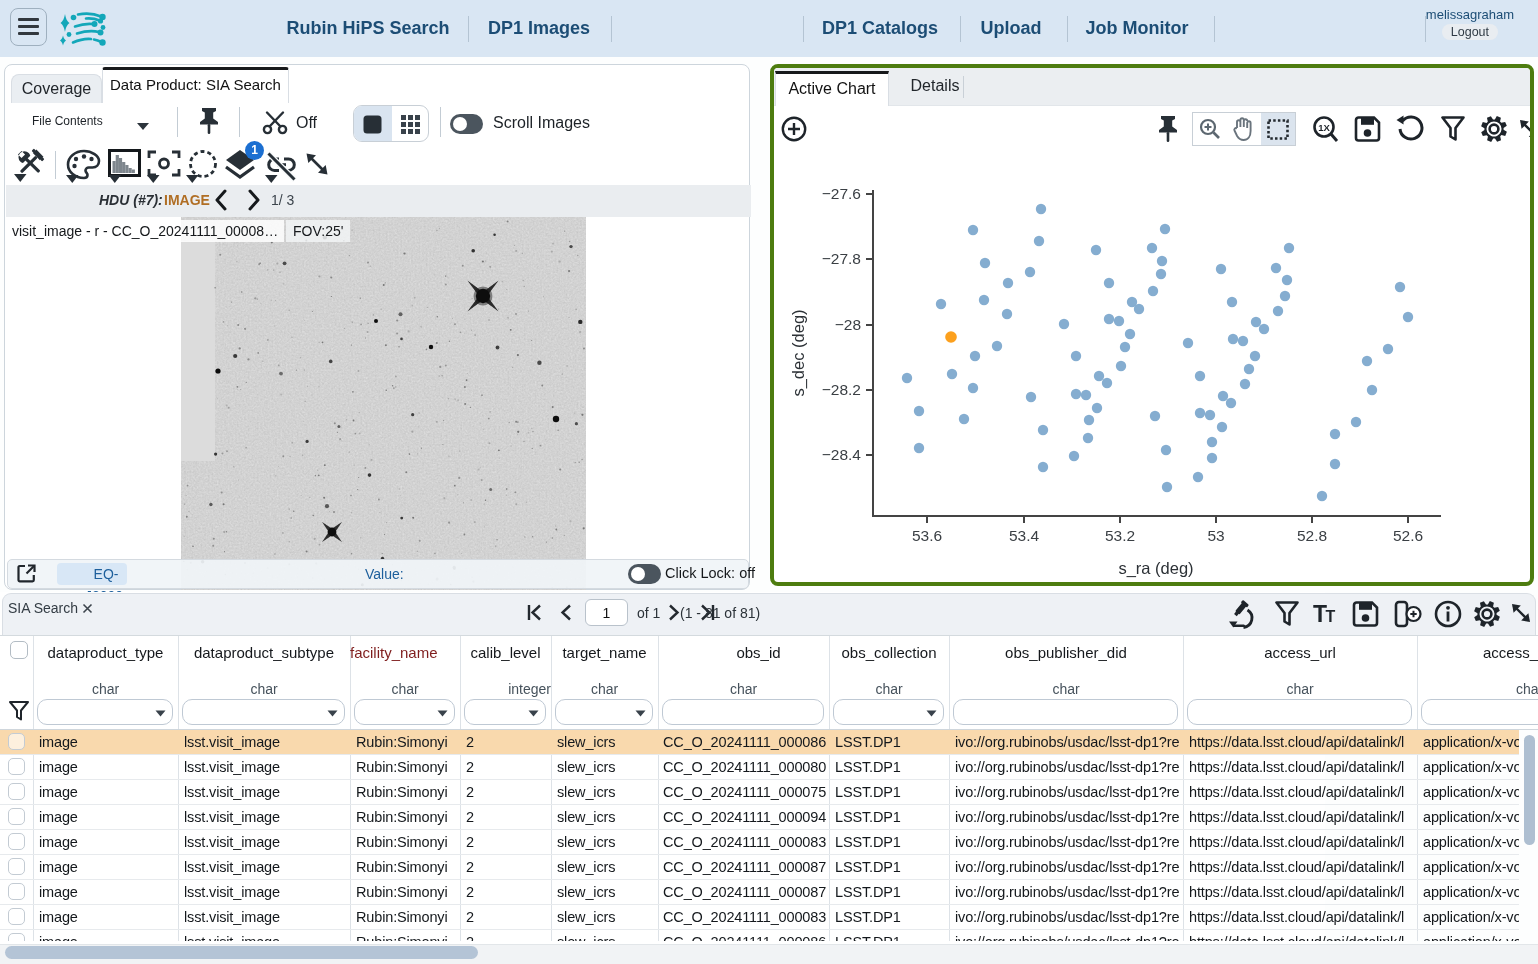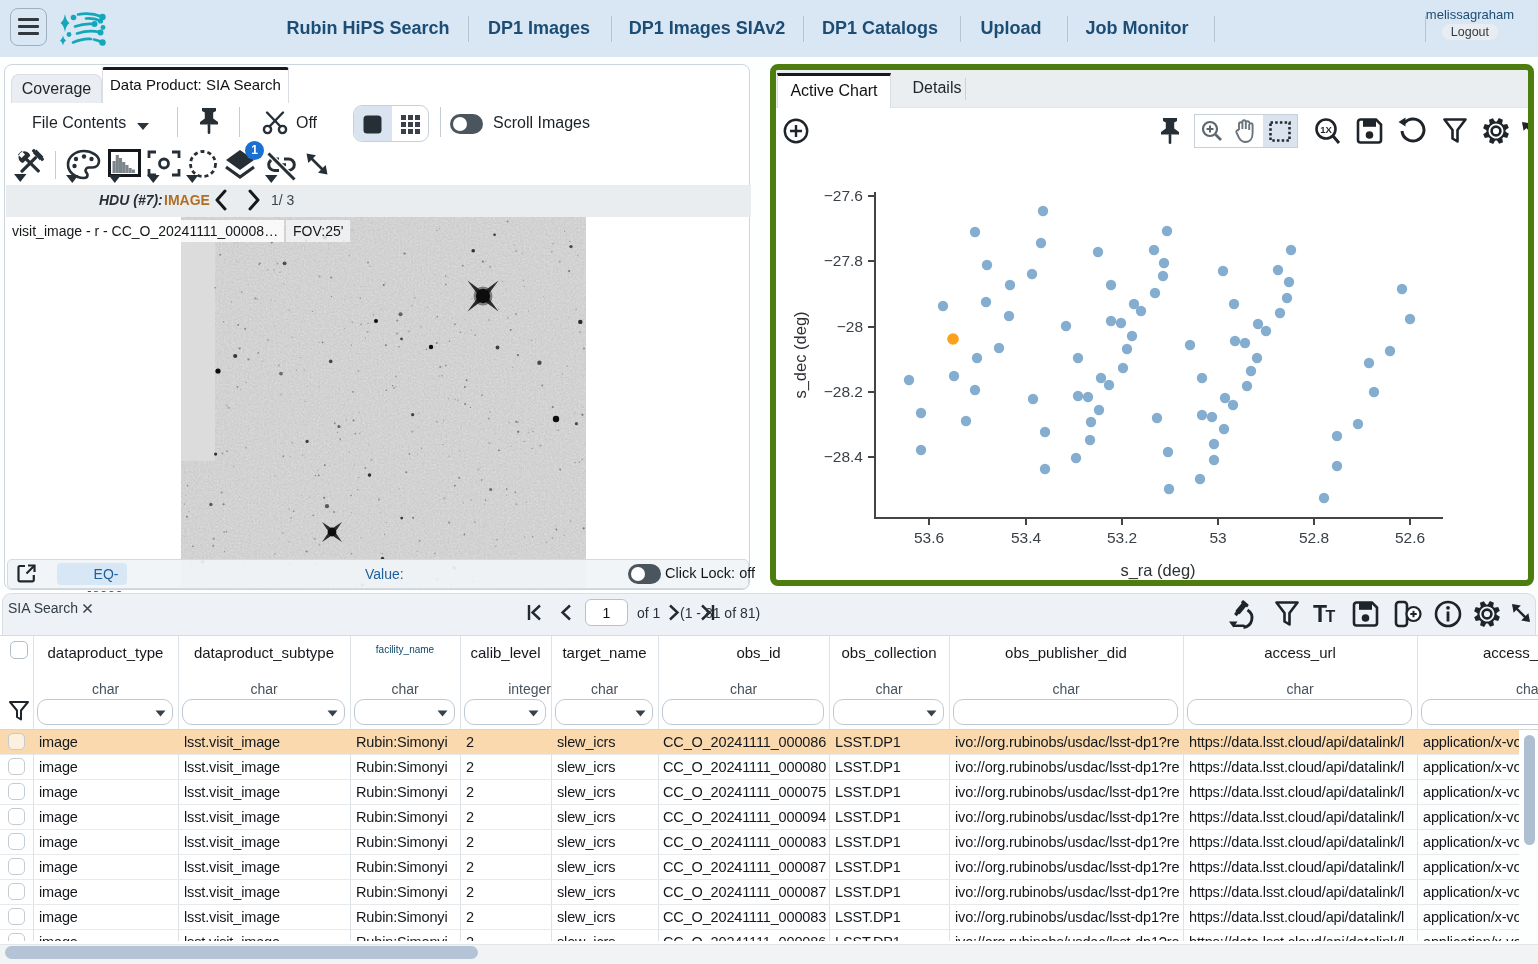--- a/index.html
+++ b/index.html
@@ -12,21 +12,21 @@
 #hamb span { position:absolute; left:7px; width:21px; height:3px; background:#32383e; border-radius:1px; }
 .navtab { position:absolute; top:0; height:57px; line-height:57px; font-size:18px; font-weight:700; color:#1c4d75; text-align:right; white-space:nowrap; transform:translateX(-50%); }
 #restab { position:absolute; left:128px; top:4px; width:138px; height:53px; background:#fefefe; border-radius:12px 12px 0 0; }
 #restab .t { position:absolute; left:57px; top:14px; font-size:19px; font-weight:700; color:#1d7b31; }
 .navsep { position:absolute; top:16px; width:1px; height:26px; background:#b4c4d3; }
 #userinfo { position:absolute; right:24px; top:7px; text-align:center; }
 #userinfo .u { font-size:13px; font-weight:400; color:#1c4d75; }
 #userinfo .lo { display:inline-block; margin-top:1px; padding:1px 9px; background:#e9edf1; border-radius:11px; font-size:12.5px; color:#2f3a44; }
 
 #leftpanel { position:absolute; left:4px; top:64px; width:746px; height:526px; background:#fff; border:1px solid #cdd5dc; border-radius:8px; }
-#rightpanel { position:absolute; left:770px; top:64px; width:764px; height:522px; background:#fff; border:6px solid #4d7c0f; border-radius:8px; overflow:hidden; }
+#rightpanel { position:absolute; left:770px; top:64px; width:764px; height:522px; background:#fff; border:4px solid #4d7c0f; border-radius:8px; overflow:hidden; }
 #bottompanel { position:absolute; left:0px; top:592px; width:1325px; height:372px; background:#fff; }
 .cell { position:absolute; top:4px; font-size:14.5px; letter-spacing:-0.15px; color:#14181c; white-space:nowrap; overflow:hidden; }
 </style>
 </head>
 <body>
 <div id="topnav">
   <div id="hamb">
       <span style="top:9px"></span>
       <span style="top:16px"></span>
       <span style="top:23px"></span>
@@ -50,40 +50,39 @@
     <circle cx="46.5" cy="7" r="3.2"></circle>
         <circle cx="44.5" cy="11" r="2.6"></circle>
     <circle cx="38.5" cy="14" r="3"></circle>
     <circle cx="44.5" cy="22.5" r="3"></circle>
         <circle cx="47" cy="17.5" r="2.4"></circle>
     <circle cx="46.5" cy="32.5" r="3.2"></circle>
   </g>
 </svg>
   <div class="navtab" style="left:368px;">Rubin HiPS Search</div>
   <div class="navtab" style="left:539px;">DP1 Images</div>
-  <div class="navtab" style="left:707px;">DP1 Images SIAv2</div>
   <div class="navtab" style="left:880px;">DP1 Catalogs</div>
   <div class="navtab" style="left:1011px;">Upload</div>
   <div class="navtab" style="left:1137px;">Job Monitor</div>
   <div class="navsep" style="left:468px"></div>
   <div class="navsep" style="left:611px"></div>
   <div class="navsep" style="left:803px"></div>
   <div class="navsep" style="left:960px"></div>
   <div class="navsep" style="left:1067px"></div>
   <div class="navsep" style="left:1214px"></div>
   <div class="navsep" style="left:1425px"></div>
   <div id="userinfo"><div class="u">melissagraham</div><div class="lo">Logout</div></div>
 </div>
 
 <div id="leftpanel">
   
   <div class="abs" style="left:6px;top:9px;width:91px;height:29px;background:#eaeef2;border:1px solid #d9dee4;border-bottom:none;border-radius:8px 8px 0 0;font-size:16px;color:#21262b;text-align:center;line-height:28px;">Coverage</div>
   <div class="abs" style="left:97px;top:2px;width:187px;height:36px;background:#fff;border:1px solid #d9dee4;border-top:3px solid #17191b;border-bottom:none;border-radius:3px 3px 0 0;font-size:15px;color:#111;text-align:center;line-height:30px;">Data Product: SIA Search</div>
   
-  <div class="abs" style="left:27px;top:49px;font-size:16px;color:#1d2227;">File Contents</div>
+  <div class="abs" style="left:27px;top:49px;font-size:12px;color:#1d2227;">File Contents</div>
   <svg class="abs" style="left:131px;top:56px" width="14" height="10">
       <path d="M1 2 L13 2 L7 9 Z" fill="#2c343c"></path>
     </svg>
   <div class="abs" style="left:172px;top:42px;width:1px;height:30px;background:#c3ccd4;"></div>
   <svg class="abs" style="left:192px;top:42px" width="24" height="30" viewBox="0 0 24 30">
     <path d="M5 1 h14 v3 l-2.8 1.6 v5.8 l4.8 3.6 v2.5 H3 v-2.5 l4.8-3.6 V5.6 L5 4 Z" fill="#272f36"></path>
     <rect x="10.7" y="17" width="2.6" height="10" rx="1.3" fill="#272f36"></rect>
   </svg>
   <div class="abs" style="left:234px;top:42px;width:1px;height:30px;background:#c3ccd4;"></div>
   <svg class="abs" style="left:257px;top:45px" width="26" height="26" viewBox="0 0 26 26">
@@ -881,21 +880,21 @@
       <div class="abs" style="left:37px;top:63px;width:136px;height:26px;border:1px solid #bfc9d4;border-radius:10px;background:#fff;"></div>
       <svg class="abs" style="left:155px;top:74px" width="11" height="7">
         <path d="M0.5 0.5 L10.5 0.5 L5.5 6.5 Z" fill="#39424b"></path>
       </svg>
       <div class="abs" style="left:178px;top:8px;width:172px;text-align:center;font-size:15px;color:#15181c;white-space:nowrap;overflow:hidden;">dataproduct_subtype</div>
       <div class="abs" style="left:178px;top:45px;width:172px;text-align:center;font-size:14px;color:#46525c;">char</div>
       <div class="abs" style="left:182px;top:63px;width:163px;height:26px;border:1px solid #bfc9d4;border-radius:10px;background:#fff;"></div>
       <svg class="abs" style="left:327px;top:74px" width="11" height="7">
         <path d="M0.5 0.5 L10.5 0.5 L5.5 6.5 Z" fill="#39424b"></path>
       </svg>
-      <div class="abs" style="left:350px;top:8px;width:110px;text-align:center;font-size:10px;color:#0c4a6e;white-space:nowrap;overflow:hidden;">facility_name</div>
+      <div class="abs" style="left:350px;top:8px;width:110px;text-align:left;font-size:15px;color:#7f1d1d;white-space:nowrap;overflow:hidden;">facility_name</div>
       <div class="abs" style="left:350px;top:45px;width:110px;text-align:center;font-size:14px;color:#46525c;">char</div>
       <div class="abs" style="left:354px;top:63px;width:101px;height:26px;border:1px solid #bfc9d4;border-radius:10px;background:#fff;"></div>
       <svg class="abs" style="left:437px;top:74px" width="11" height="7">
         <path d="M0.5 0.5 L10.5 0.5 L5.5 6.5 Z" fill="#39424b"></path>
       </svg>
       <div class="abs" style="left:460px;top:8px;width:91px;text-align:center;font-size:15px;color:#15181c;white-space:nowrap;overflow:hidden;">calib_level</div>
       <div class="abs" style="left:460px;top:45px;width:91px;text-align:right;font-size:14px;color:#46525c;">integer</div>
       <div class="abs" style="left:464px;top:63px;width:82px;height:26px;border:1px solid #bfc9d4;border-radius:10px;background:#fff;"></div>
       <svg class="abs" style="left:528px;top:74px" width="11" height="7">
         <path d="M0.5 0.5 L10.5 0.5 L5.5 6.5 Z" fill="#39424b"></path>

